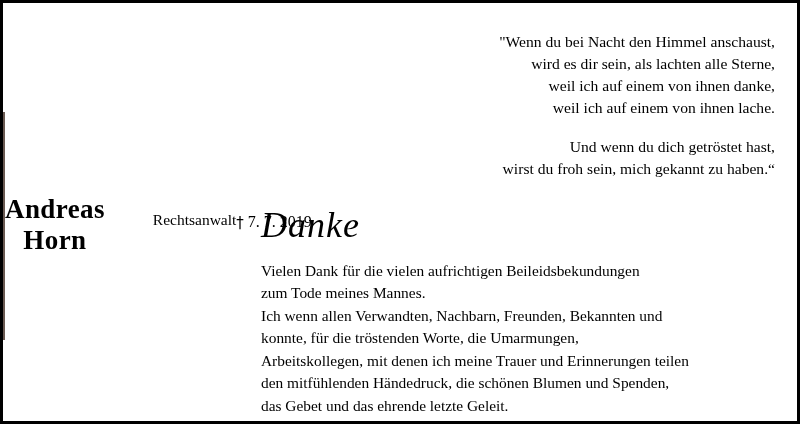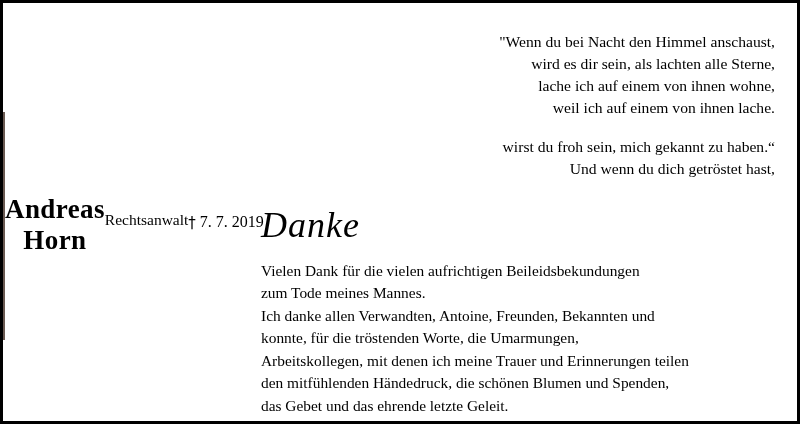--- a/index.html
+++ b/index.html
@@ -168,20 +168,21 @@
     font-weight: bold;
     letter-spacing: 0.4px;
     text-align: center;
     color: #000;
   }
   .profession {
     margin-top: 16px;
     font-size: 15.5px;
     text-align: center;
     color: #000;
+    margin-left: 48px;
   }
   .death-line {
     margin-top: 20px;
     font-size: 16px;
     text-align: center;
     color: #000;
     white-space: nowrap;
   }
   .cross {
     font-family: "DejaVu Sans", sans-serif;
@@ -266,36 +267,36 @@
     </div>
 
   </div>
 
   <div class="right-col">
 
     <div class="quote">
       <div class="q-block1">
         <div>"Wenn du bei Nacht den Himmel anschaust,</div>
         <div>wird es dir sein, als lachten alle Sterne,</div>
-        <div>lache ich auf einem von ihnen wohne,</div>
+        <div>weil ich auf einem von ihnen danke,</div>
         <div>weil ich auf einem von ihnen lache.</div>
       </div>
       <div class="q-block2">
+        <div>Und wenn du dich getröstet hast,</div>
         <div>wirst du froh sein, mich gekannt zu haben.“</div>
-        <div>Und wenn du dich getröstet hast,</div>
       </div>
     </div>
 
 
     <div class="danke">Danke</div>
 
     <div class="body-text">
       <div>Vielen Dank für die vielen aufrichtigen Beileidsbekundungen</div>
       <div>zum Tode meines Mannes.</div>
-      <div>Ich danke allen Verwandten, Antoine, Freunden, Bekannten und</div>
+      <div>Ich wenn allen Verwandten, Nachbarn, Freunden, Bekannten und</div>
       <div>konnte, für die tröstenden Worte, die Umarmungen,</div>
       <div>Arbeitskollegen, mit denen ich meine Trauer und Erinnerungen teilen</div>
       <div>den mitfühlenden Händedruck, die schönen Blumen und Spenden,</div>
       <div>das Gebet und das ehrende letzte Geleit.</div>
     </div>
 
   </div>
 
 </div>
 

